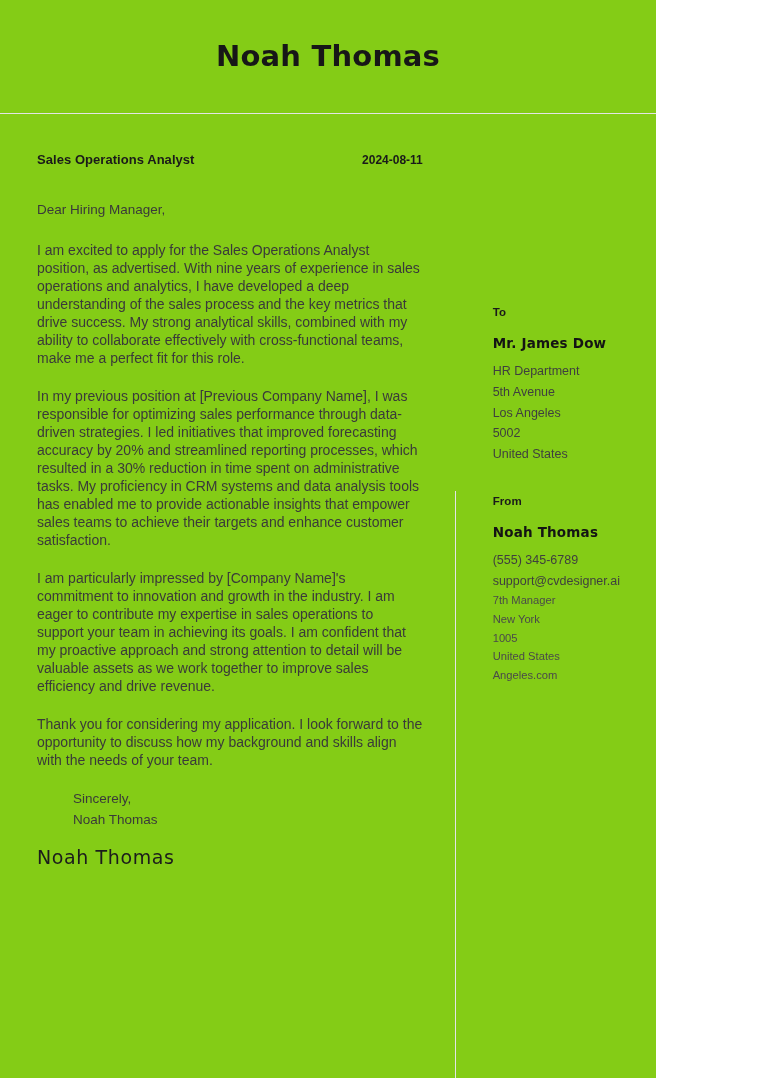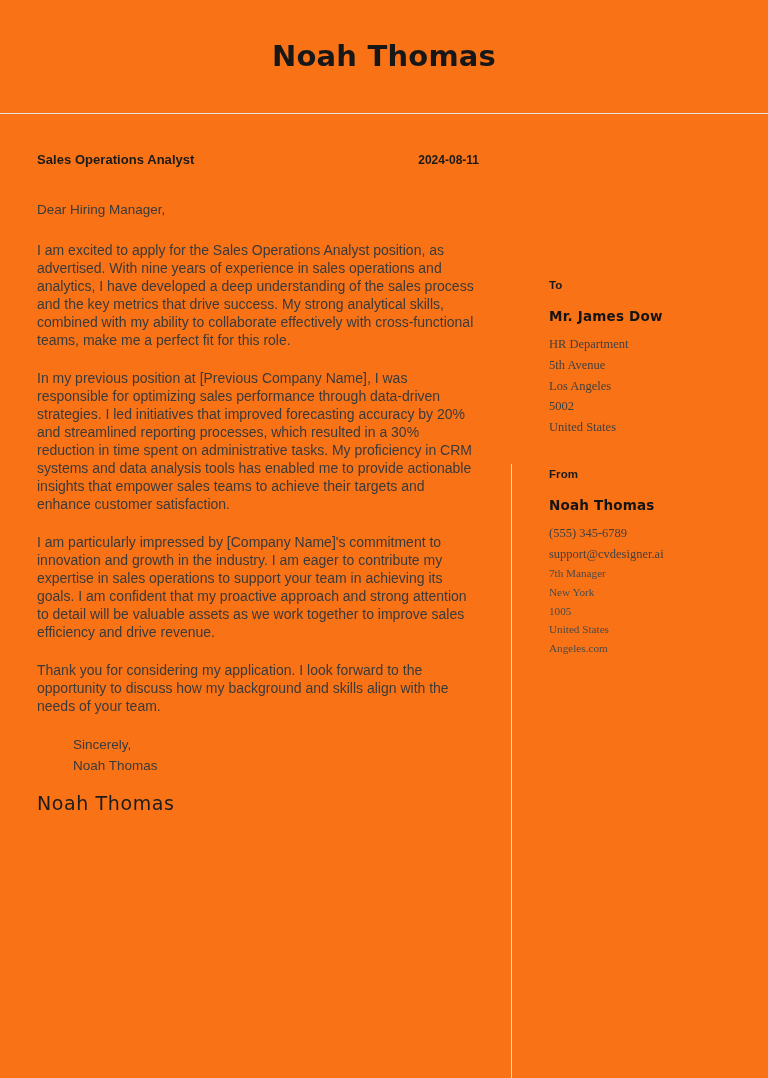--- a/index.html
+++ b/index.html
@@ -11,23 +11,23 @@
     width: 768px;
     height: 1078px;
     font-family: "Liberation Sans", sans-serif;
     color: #2b2b2b;
     -webkit-font-smoothing: antialiased;
     overflow: hidden;
   }
 
   .page {
     position: relative;
-    width: 768px;
+    width: 656px;
     height: 1078px;
-    background: #f97316;
+    background: #84cc16;
     box-sizing: border-box;
   }
 
   
   .doc-header {
     height: 114px;
     display: flex;
     align-items: center;
     justify-content: center;
     border-bottom: 1px solid #e3e4e6;
@@ -65,21 +65,21 @@
     top: 0;
     left: 0;
     width: 1px;
     height: 863px;
     background: #e3e4e6;
   }
 
   .side-col {
     flex: 1;
     box-sizing: border-box;
-    padding: 38px 8px 0 37px;
+    padding: 38px 36px 0 37px;
   }
 
   
   .title-row {
     display: flex;
     justify-content: space-between;
     align-items: baseline;
     margin-bottom: 33px;
   }
   .job-title {
@@ -142,21 +142,20 @@
     font-weight: 700;
     color: #141414;
     letter-spacing: 0.2px;
     margin-bottom: 9px;
     line-height: 1.25;
   }
   .side-line {
     font-size: 12.5px;
     line-height: 20.8px;
     color: #3f3f3f;
-    font-family: Liberation Serif, serif;
   }
   .side-line.small {
     font-size: 11.2px;
     line-height: 18.6px;
     color: #4a4a4a;
   }
 </style>
 </head>
 <body>
 

